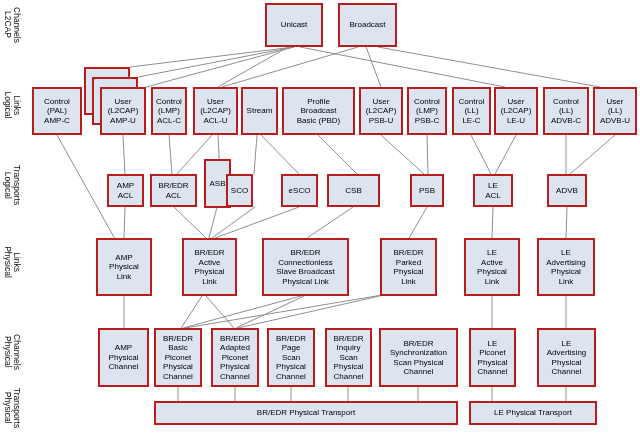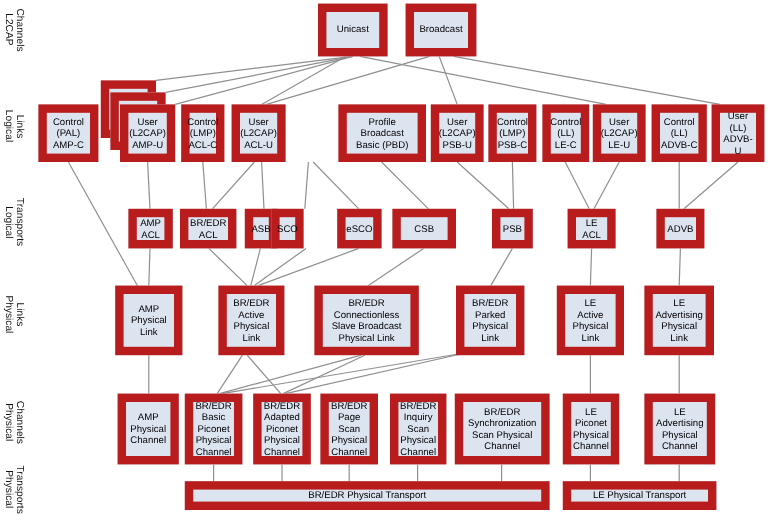--- a/index.html
+++ b/index.html
@@ -3,21 +3,21 @@
 <meta charset="utf-8">
 <style>
   html,body { margin:0; padding:0; }
   #stage {
     position:relative; width:640px; height:441px; background:#ffffff;
     font-family:"Liberation Sans","DejaVu Sans",sans-serif; overflow:hidden;
   }
   #wires { position:absolute; left:0; top:0; z-index:1; }
   .box {
     position:absolute; z-index:2; box-sizing:border-box;
-    background:#dce4f0; border:7px solid #b91c1c;
+    background:#dce4f0; border:2px solid #b91c1c;
     display:flex; align-items:center; justify-content:center;
     text-align:center; white-space:pre-line;
     font-size:8px; line-height:9.5px; color:#000;
   }
   .box.wide { font-size:8px; }
   .vlabel {
     position:absolute; z-index:2; left:3px;
     writing-mode:vertical-lr; white-space:pre-line; text-align:center;
     font-size:8.5px; line-height:9px; color:#111;
     transform:translateY(-50%);
@@ -101,20 +101,21 @@
   <div class="box" style="left:92px;top:77px;width:46px;height:48px"></div>
   <div class="box" style="left:100px;top:87px;width:46px;height:48px">User
 (L2CAP)
 AMP-U</div>
   <div class="box" style="left:151px;top:87px;width:36px;height:48px">Control
 (LMP)
 ACL-C</div>
   <div class="box" style="left:193px;top:87px;width:45px;height:48px">User
 (L2CAP)
 ACL-U</div>
+  <div class="box" style="left:241px;top:87px;width:37px;height:48px">Stream</div>
   <div class="box" style="left:282px;top:87px;width:73px;height:48px">Profile
 Broadcast
 Basic (PBD)</div>
   <div class="box" style="left:359px;top:87px;width:44px;height:48px">User
 (L2CAP)
 PSB-U</div>
   <div class="box" style="left:407px;top:87px;width:40px;height:48px">Control
 (LMP)
 PSB-C</div>
   <div class="box" style="left:452px;top:87px;width:39px;height:48px">Control
@@ -127,21 +128,21 @@
 (LL)
 ADVB-C</div>
   <div class="box" style="left:593px;top:87px;width:44px;height:48px">User
 (LL)
 ADVB-U</div>
 
   <div class="box" style="left:107px;top:174px;width:37px;height:33px">AMP
 ACL</div>
   <div class="box" style="left:150px;top:174px;width:47px;height:33px">BR/EDR
 ACL</div>
-  <div class="box" style="left:204px;top:174px;width:27px;height:33px">ASB</div>
+  <div class="box" style="left:204px;top:159px;width:27px;height:49px">ASB</div>
   <div class="box" style="left:226px;top:174px;width:27px;height:33px">SCO</div>
   <div class="box" style="left:327px;top:174px;width:53px;height:33px">CSB</div>
   <div class="box" style="left:281px;top:174px;width:37px;height:33px">eSCO</div>
   <div class="box" style="left:410px;top:174px;width:34px;height:33px">PSB</div>
   <div class="box" style="left:473px;top:174px;width:40px;height:33px">LE
 ACL</div>
   <div class="box" style="left:547px;top:174px;width:40px;height:33px">ADVB</div>
 
   <div class="box" style="left:96px;top:238px;width:56px;height:58px">AMP
 Physical

